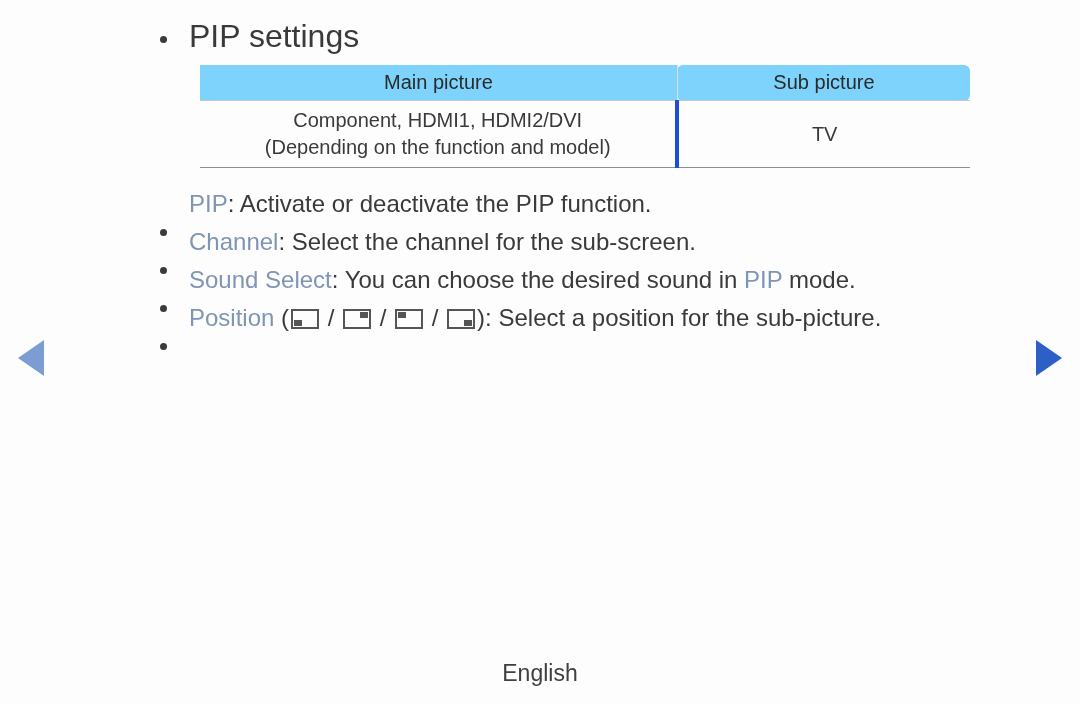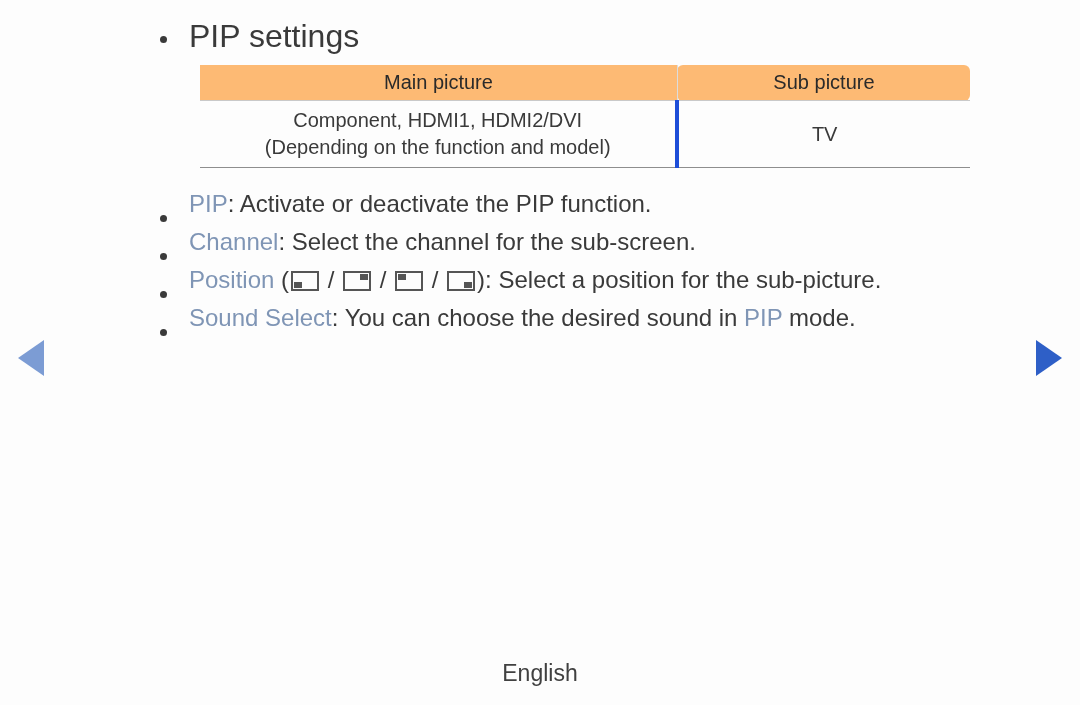--- a/index.html
+++ b/index.html
@@ -36,21 +36,21 @@
   }
   table.pip-table {
     border-collapse: collapse;
     margin-left: 80px;
     width: 770px;
     font-size: 20px;
     margin-top: 6px;
     margin-bottom: 18px;
   }
   table.pip-table th {
-    background: #fdba74;
+    background: #7dd3fc;
     color: #2a2a2a;
     font-weight: normal;
     padding: 6px 2px;
     border-right: 1px solid #dcdcdc;
     border-bottom: 1px solid #c9c9c9;
   }
   table.pip-table th:last-child {
     border-right: none;
     border-radius: 6px;
   }
@@ -66,21 +66,21 @@
     border-right: none;
     text-align: center;
   }
   ul.defs {
     list-style: none;
     padding: 0;
     margin: 0 0 0 40px;
   }
   ul.defs li {
     display: flex;
-    align-items: center;
+    align-items: flex-end;
     font-size: 24px;
     line-height: 1.5;
     color: #3a3a3a;
     margin-bottom: 2px;
   }
   ul.defs li .dot {
     top: 14px;
   }
   .term { color: #7f95b5; }
   .li-body { flex: 1; }
@@ -166,28 +166,28 @@
       <span class="dot"></span>
       <span class="li-body">
         <span class="term">Channel</span><span>: Select the channel for the sub-screen.</span>
       </span>
     </li>
 
 
     <li>
       <span class="dot"></span>
       <span class="li-body">
-        <span class="term">Position</span><span> (</span><span class="ico pos-bl"><span class="sq"></span></span><span> / </span><span class="ico pos-tr"><span class="sq"></span></span><span> / </span><span class="ico pos-tl"><span class="sq"></span></span><span> / </span><span class="ico pos-br"><span class="sq"></span></span><span>): Select a position for the sub-picture.</span>
+        <span class="term">Sound Select</span><span>: You can choose the desired sound in </span><span class="term">PIP</span><span> mode.</span>
       </span>
     </li>
 
     <li>
       <span class="dot"></span>
       <span class="li-body">
-        <span class="term">Sound Select</span><span>: You can choose the desired sound in </span><span class="term">PIP</span><span> mode.</span>
+        <span class="term">Position</span><span> (</span><span class="ico pos-bl"><span class="sq"></span></span><span> / </span><span class="ico pos-tr"><span class="sq"></span></span><span> / </span><span class="ico pos-tl"><span class="sq"></span></span><span> / </span><span class="ico pos-br"><span class="sq"></span></span><span>): Select a position for the sub-picture.</span>
       </span>
     </li>
 
   </ul>
 </div>
 
 <div class="nav-arrow nav-left"></div>
 <div class="nav-arrow nav-right"></div>
 
 <div class="footer">English</div>

